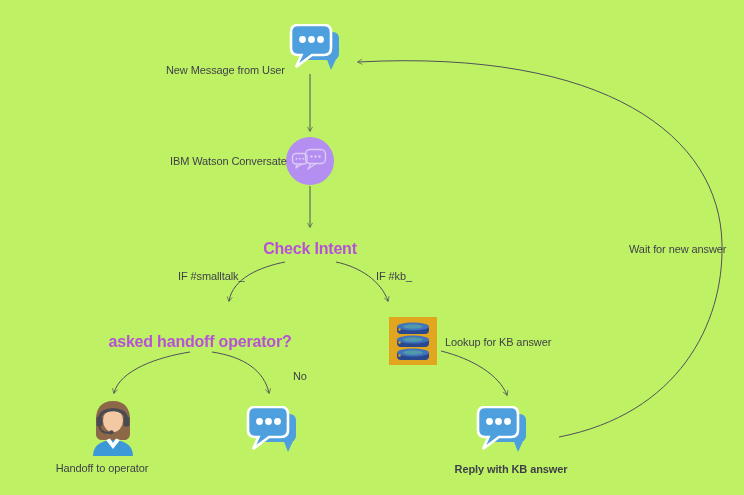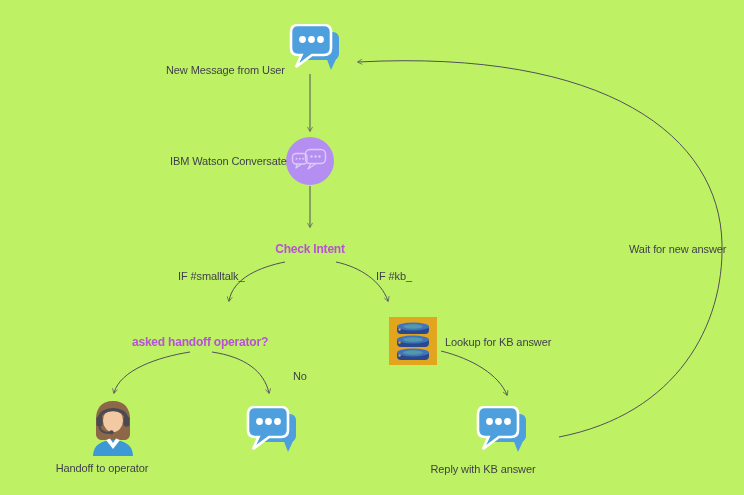--- a/index.html
+++ b/index.html
@@ -9,21 +9,21 @@
   }
   .connectors{position:absolute;left:0;top:0;width:744px;height:495px;pointer-events:none;}
   .connectors path{fill:none;stroke:var(--line,#50505a);stroke-width:1;}
   .node{position:absolute;}
   .lbl{
     position:absolute;font-size:11px;line-height:12px;color:var(--label,#3f3f4a);
     letter-spacing:-0.1px;white-space:nowrap;
   }
   .lbl.center{transform:translateX(-50%);}
   .q{
-    position:absolute;font-size:12px;line-height:18px;font-weight:700;
+    position:absolute;font-size:16px;line-height:18px;font-weight:700;
     color:var(--magenta,#b751d8);transform:translateX(-50%);white-space:nowrap;
     letter-spacing:-0.2px;
   }
   
   .chat-fill{fill:var(--chat-blue,#4d9fdd);}
   .watson-circle{fill:var(--watson-purple,#b48ef0);}
   .watson-bubble{fill:none;stroke:var(--watson-bubble,#d9c6f8);stroke-width:1.4;}
   .watson-dot{fill:var(--watson-bubble,#d9c6f8);}
   .db-bg{fill:var(--db-gold,#e2a51e);}
   .db-body{fill:var(--db-blue-dark,#28488f);}
@@ -152,17 +152,17 @@
       <g class="chat-fill">
         <rect x="14" y="8" width="36" height="28" rx="6"></rect>
         <path d="M37 33 L48 33 L42 46 Z"></path>
         <path d="M9 1 H35 Q42 1 42 8 V24 Q42 31 35 31 H23 L7 43 L12.5 31 H9 Q2 31 2 24 V8 Q2 1 9 1 Z" stroke="#ffffff" stroke-width="2.6"></path>
       </g>
       <circle cx="13.5" cy="15.5" r="3.4" fill="#ffffff"></circle>
       <circle cx="22.5" cy="15.5" r="3.4" fill="#ffffff"></circle>
       <circle cx="31.5" cy="15.5" r="3.4" fill="#ffffff"></circle>
     </svg>
   </div>
-  <div class="lbl center" style="left:483px;top:463px;">Reply with KB answer</div>
+  <div class="lbl center" style="left:511px;top:463px;font-weight:bold;">Reply with KB answer</div>
 
   <div class="lbl" style="left:629px;top:243px;">Wait for new answer</div>
 
 </div>
 
 </body></html>

